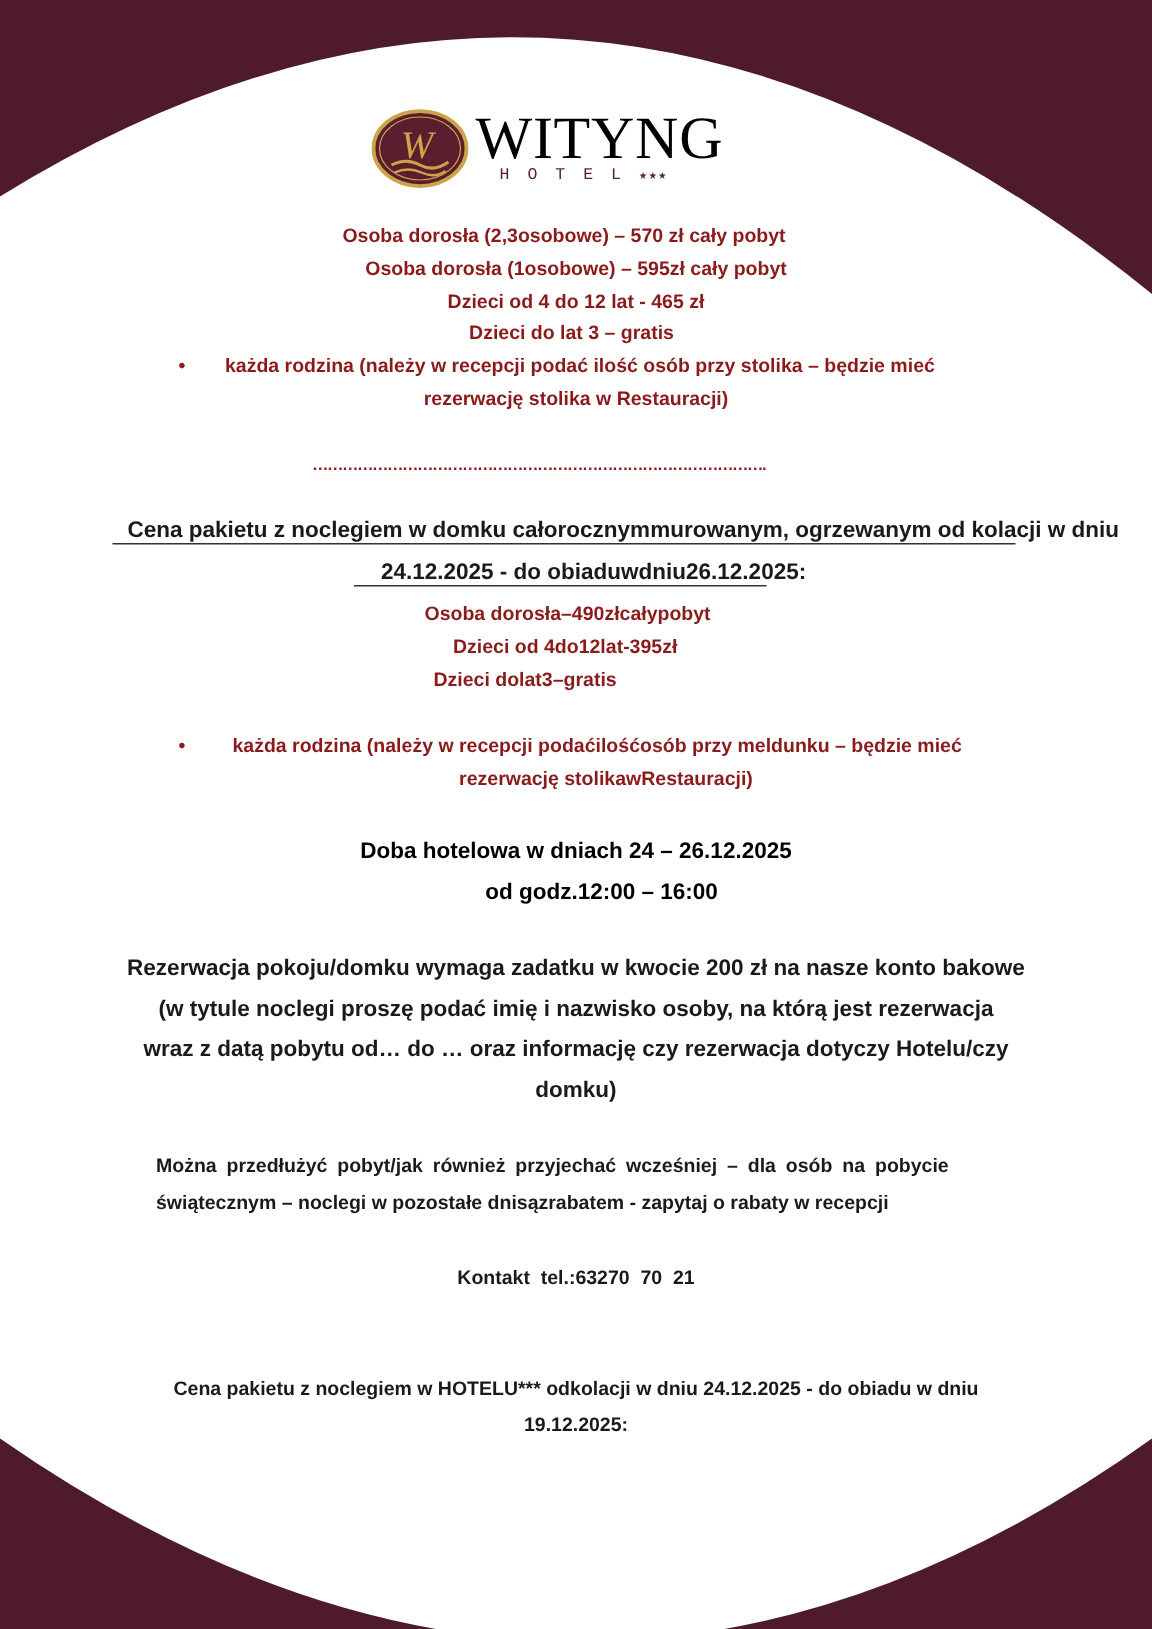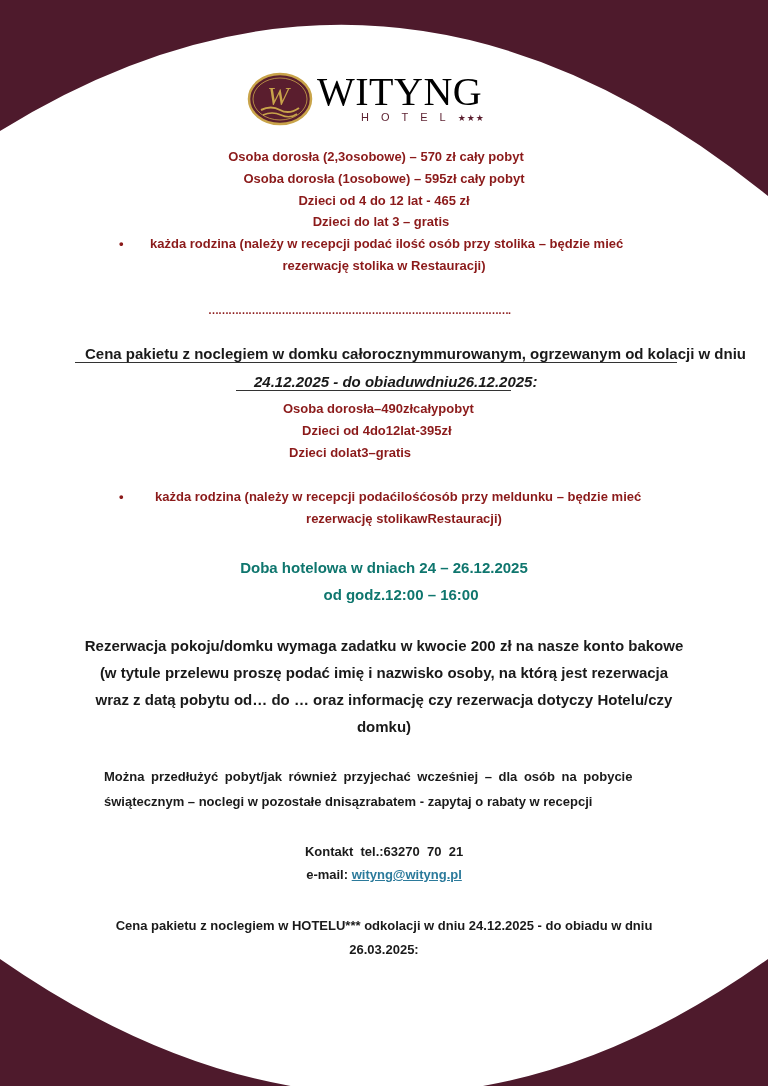--- a/index.html
+++ b/index.html
@@ -13,29 +13,29 @@
 
     .logo { position: absolute; left: 247px; top: 72px; width: 220px; height: 56px; }
     .logo-emblem { position: absolute; left: 0; top: 0; width: 66px; height: 54px; }
     .logo-name {
       position: absolute; left: 70px; top: -2px;
       font-family: "Liberation Serif", serif; font-size: 40px; letter-spacing: 0.5px;
       color: #000000; line-height: 44px;
     }
     .logo-sub {
       position: absolute; left: 86px; top: 38px;
-      font-family: Liberation Sans, sans-serif; font-size: 11px; letter-spacing: 12px;
-      color: #5a1e2e; line-height: 14px; white-space: nowrap; margin-left: 28px;
+      font-family: Liberation Mono, monospace; font-size: 11px; letter-spacing: 12px;
+      color: #5a1e2e; line-height: 14px; white-space: nowrap;
     }
 
     .line { position: absolute; left: 0; width: 768px; text-align: center; white-space: nowrap; }
     .carlito { font-family: "Liberation Sans", sans-serif; font-weight: bold; }
     .maroon { color: #8b1a1a; font-size: 13px; }
     .black-c { color: #1a1a1a; font-size: 15px; }
-    .red-big { color: #0f766e; font-size: 15px; font-weight: bold; }
+    .red-big { color: #000000; font-size: 15px; font-weight: bold; }
     .black-big { color: #1a1a1a; font-size: 15px; font-weight: bold; }
     .black-mid { color: #1a1a1a; font-size: 13px; font-weight: bold; }
 
     .bullet { position: absolute; white-space: nowrap; }
 
     .underline-line { position: absolute; height: 1px; background: #333; }
 
     .dots {
       position: absolute; left: 208px; top: 304px; width: 335px; height: 10px;
       color: #8b1a1a; font-size: 11px; overflow: hidden; white-space: nowrap; letter-spacing: -1px;
@@ -72,43 +72,40 @@
   <div class="line carlito maroon" style="top:214px; left:-3px;">Dzieci do lat 3 – gratis</div>
 
   <div class="bullet carlito maroon" style="left:119px; top:236px;">•</div>
   <div class="bullet carlito maroon" style="left:150px; top:236px;">każda rodzina (należy w recepcji podać ilość osób przy stolika – będzie mieć</div>
   <div class="line carlito maroon" style="top:258px;">rezerwację stolika w Restauracji)</div>
 
   <div class="dots">……………………………………………………………………………….</div>
 
   <div class="bullet carlito black-c" style="left:85px; top:345px;">Cena pakietu z noclegiem w domku całorocznymmurowanym, ogrzewanym od kolacji w dniu</div>
   <div class="underline-line" style="left:75px; top:362px; width:602px;"></div>
-  <div class="bullet carlito black-c" style="left:254px; top:373px;font-style:italic;">24.12.2025 - do obiaduwdniu26.12.2025:</div>
+  <div class="bullet carlito black-c" style="left:254px; top:373px;">24.12.2025 - do obiaduwdniu26.12.2025:</div>
   <div class="underline-line" style="left:236px; top:390px; width:275px;"></div>
 
   <div class="bullet carlito maroon" style="left:283px; top:401px;">Osoba dorosła–490złcałypobyt</div>
   <div class="bullet carlito maroon" style="left:302px; top:423px;">Dzieci od 4do12lat-395zł</div>
   <div class="bullet carlito maroon" style="left:289px; top:445px;">Dzieci dolat3–gratis</div>
 
   <div class="bullet carlito maroon" style="left:119px; top:489px;">•</div>
   <div class="bullet carlito maroon" style="left:155px; top:489px;">każda rodzina (należy w recepcji podaćilośćosób przy meldunku – będzie mieć</div>
   <div class="line carlito maroon" style="top:511px; left:20px;">rezerwację stolikawRestauracji)</div>
 
   <div class="line red-big" style="top:559px;">Doba hotelowa w dniach 24 – 26.12.2025</div>
   <div class="line red-big" style="top:586px;margin-left:17px;">od godz.12:00 – 16:00</div>
 
   <div class="line black-big" style="top:637px;">Rezerwacja pokoju/domku wymaga zadatku w kwocie 200 zł na nasze konto bakowe</div>
-  <div class="line black-big" style="top:664px;">(w tytule przelewu proszę podać imię i nazwisko osoby, na którą jest rezerwacja</div>
+  <div class="line black-big" style="top:664px;">(w tytule noclegi proszę podać imię i nazwisko osoby, na którą jest rezerwacja</div>
   <div class="line black-big" style="top:691px;">wraz z datą pobytu od… do … oraz informację czy rezerwacja dotyczy Hotelu/czy</div>
   <div class="line black-big" style="top:718px;">domku)</div>
 
   <div class="bullet black-mid" style="left:104px; top:769px; word-spacing:3px;">Można przedłużyć pobyt/jak również przyjechać wcześniej – dla osób na pobycie</div>
   <div class="bullet black-mid" style="left:104px; top:794px;">świątecznym – noclegi w pozostałe dnisązrabatem - zapytaj o rabaty w recepcji</div>
 
   <div class="line black-mid" style="top:844px; white-space:pre;">Kontakt  tel.:63270  70  21</div>
-  <div class="line black-mid" style="top:867px;">
-    <span>e-mail: </span><a class="email">wityng@wityng.pl</a>
-  </div>
 
   <div class="line black-mid" style="top:918px;">Cena pakietu z noclegiem w HOTELU*** odkolacji w dniu 24.12.2025 - do obiadu w dniu</div>
-  <div class="line black-mid" style="top:942px;">26.03.2025:</div>
+  <div class="line black-mid" style="top:942px;">19.12.2025:</div>
 
 </div>
 
 </body></html>

